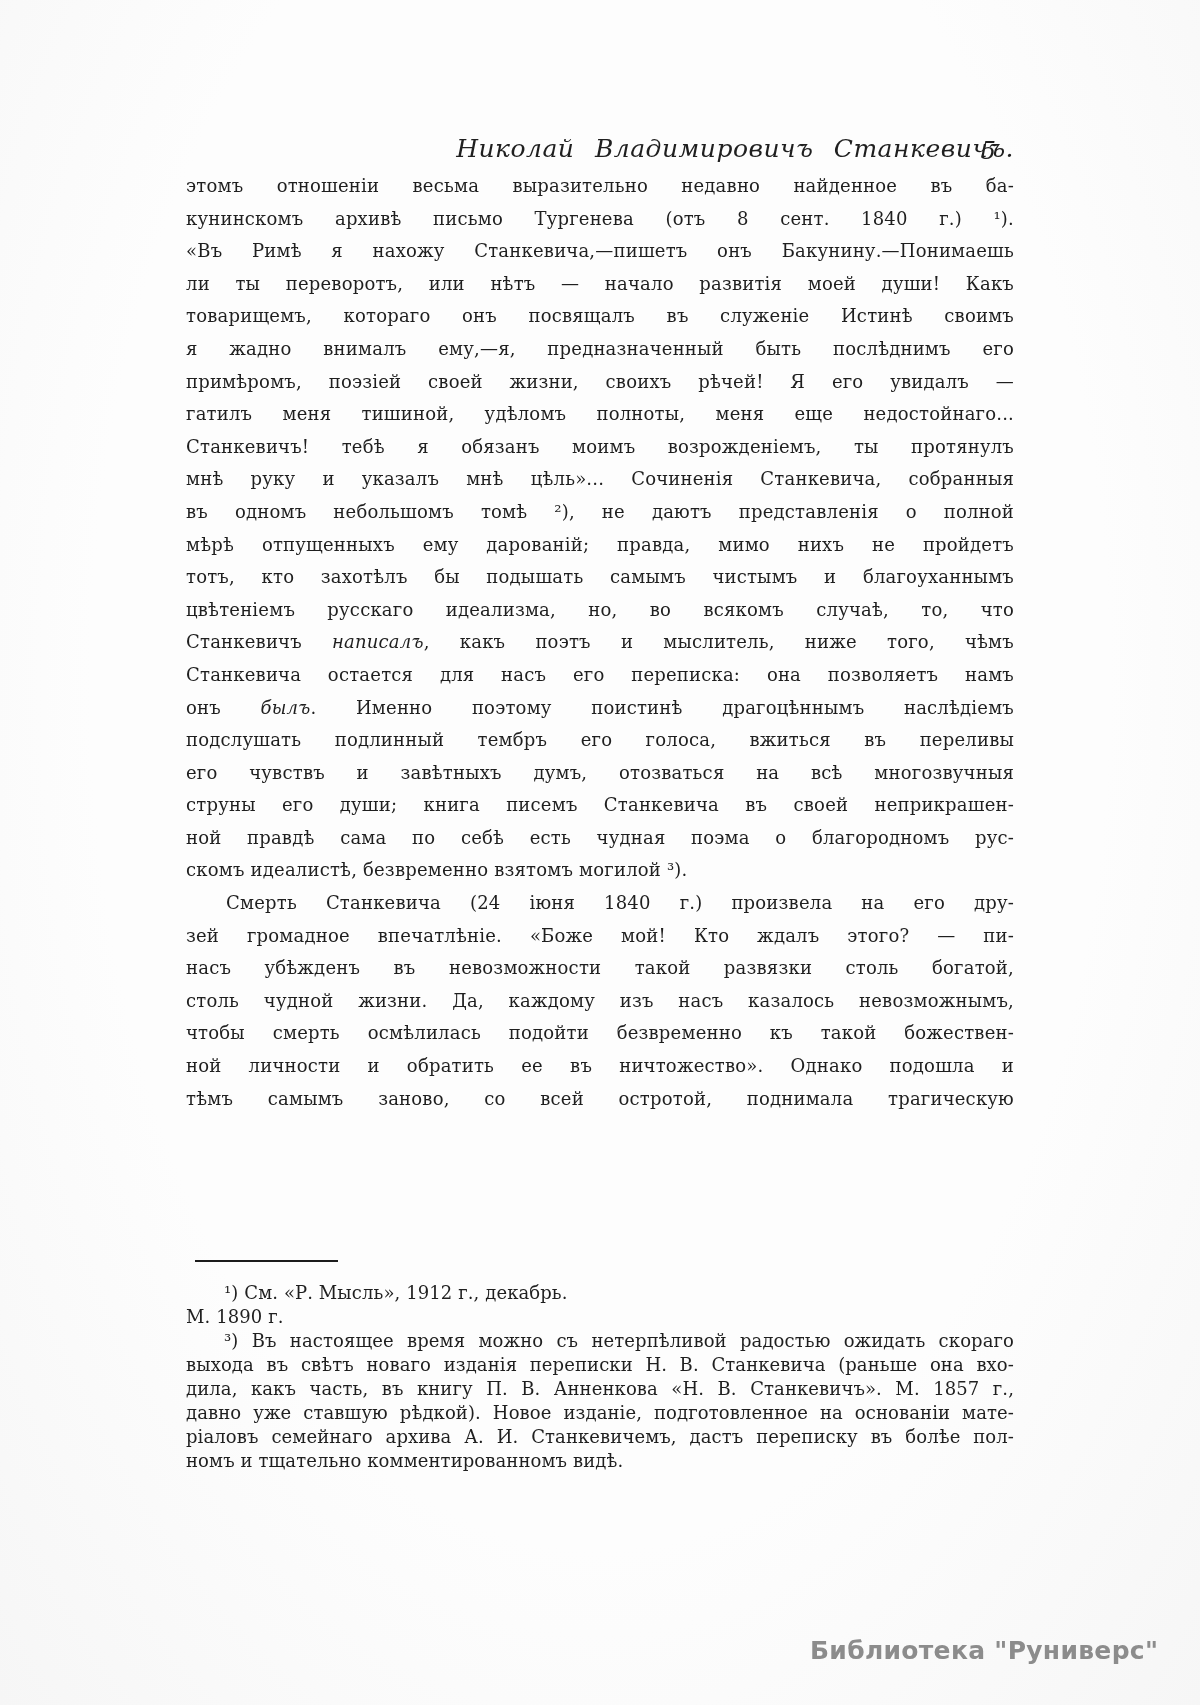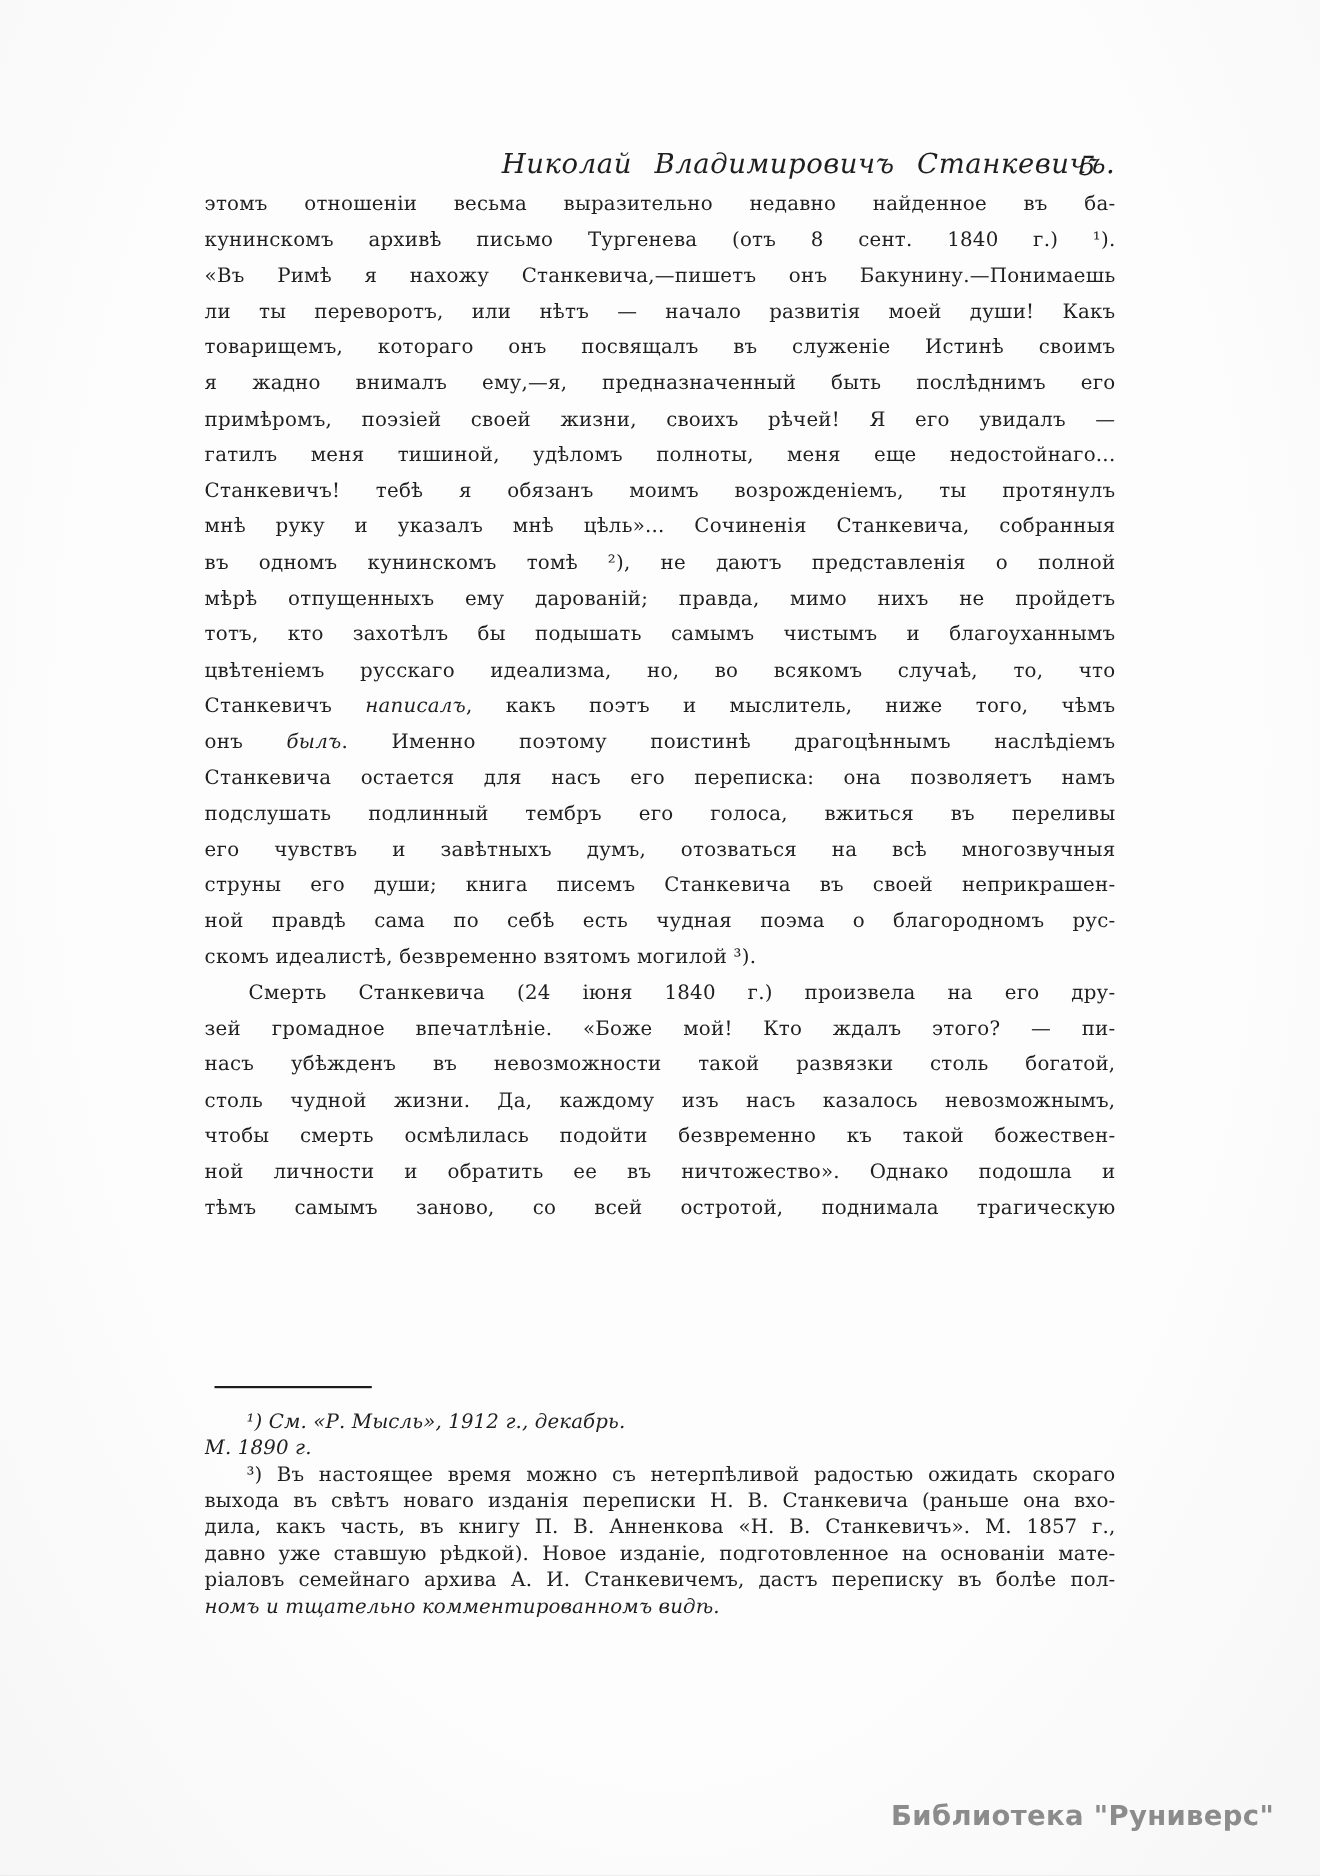--- a/index.html
+++ b/index.html
@@ -41,21 +41,21 @@
   }
   .footnotes {
     position:absolute; top:1281px; left:186px; width:828px;
     font-size:18px; letter-spacing:0.1px;
   }
   .fline {
     height:24px; line-height:24px; overflow:hidden;
     text-align:justify; text-align-last:justify;
   }
   .fline.indent { padding-left:38px; }
-  .fline.no-just { text-align:center; text-align-last:left;font-style:italic; }
+  .fline.no-just { text-align:center; text-align-last:left; }
   .it { font-style:italic; }
   .watermark {
     position:absolute; top:1636px; left:810px;
     font-family:"DejaVu Sans", sans-serif;
     font-size:25px; font-weight:bold; color:#8c8c8c;
     letter-spacing:0.3px;
   }
 </style>
 </head>
 <body>
@@ -71,27 +71,27 @@
       <div class="bline"><span>этомъ отношеніи весьма выразительно недавно найденное въ ба-</span></div>
       <div class="bline"><span>кунинскомъ архивѣ письмо Тургенева (отъ 8 сент. 1840 г.) ¹).</span></div>
       <div class="bline"><span>«Въ Римѣ я нахожу Станкевича,—пишетъ онъ Бакунину.—Понимаешь</span></div>
       <div class="bline"><span>ли ты переворотъ, или нѣтъ — начало развитія моей души! Какъ</span></div>
       <div class="bline"><span>товарищемъ, котораго онъ посвящалъ въ служеніе Истинѣ своимъ</span></div>
       <div class="bline"><span>я жадно внималъ ему,—я, предназначенный быть послѣднимъ его</span></div>
       <div class="bline"><span>примѣромъ, поэзіей своей жизни, своихъ рѣчей! Я его увидалъ —</span></div>
       <div class="bline"><span>гатилъ меня тишиной, удѣломъ полноты, меня еще недостойнаго...</span></div>
       <div class="bline"><span>Станкевичъ! тебѣ я обязанъ моимъ возрожденіемъ, ты протянулъ</span></div>
       <div class="bline"><span>мнѣ руку и указалъ мнѣ цѣль»... Сочиненія Станкевича, собранныя</span></div>
-      <div class="bline"><span>въ одномъ кунинскомъ томѣ ²), не даютъ представленія о полной</span></div>
+      <div class="bline"><span>въ одномъ небольшомъ томѣ ²), не даютъ представленія о полной</span></div>
       <div class="bline"><span>мѣрѣ отпущенныхъ ему дарованій; правда, мимо нихъ не пройдетъ</span></div>
       <div class="bline"><span>тотъ, кто захотѣлъ бы подышать самымъ чистымъ и благоуханнымъ</span></div>
       <div class="bline"><span>цвѣтеніемъ русскаго идеализма, но, во всякомъ случаѣ, то, что</span></div>
       <div class="bline"><span>Станкевичъ </span><span class="it">написалъ</span><span>, какъ поэтъ и мыслитель, ниже того, чѣмъ</span></div>
+      <div class="bline"><span>Станкевича остается для насъ его переписка: она позволяетъ намъ</span></div>
       <div class="bline"><span>онъ </span><span class="it">былъ</span><span>. Именно поэтому поистинѣ драгоцѣннымъ наслѣдіемъ</span></div>
-      <div class="bline"><span>Станкевича остается для насъ его переписка: она позволяетъ намъ</span></div>
       <div class="bline"><span>подслушать подлинный тембръ его голоса, вжиться въ переливы</span></div>
       <div class="bline"><span>его чувствъ и завѣтныхъ думъ, отозваться на всѣ многозвучныя</span></div>
       <div class="bline"><span>струны его души; книга писемъ Станкевича въ своей неприкрашен-</span></div>
       <div class="bline"><span>ной правдѣ сама по себѣ есть чудная поэма о благородномъ рус-</span></div>
       <div class="bline no-just"><span>скомъ идеалистѣ, безвременно взятомъ могилой ³).</span></div>
       <div class="bline indent"><span>Смерть Станкевича (24 іюня 1840 г.) произвела на его дру-</span></div>
       <div class="bline"><span>зей громадное впечатлѣніе. «Боже мой! Кто ждалъ этого? — пи-</span></div>
       <div class="bline"><span>насъ убѣжденъ въ невозможности такой развязки столь богатой,</span></div>
       <div class="bline"><span>столь чудной жизни. Да, каждому изъ насъ казалось невозможнымъ,</span></div>
       <div class="bline"><span>чтобы смерть осмѣлилась подойти безвременно къ такой божествен-</span></div>

